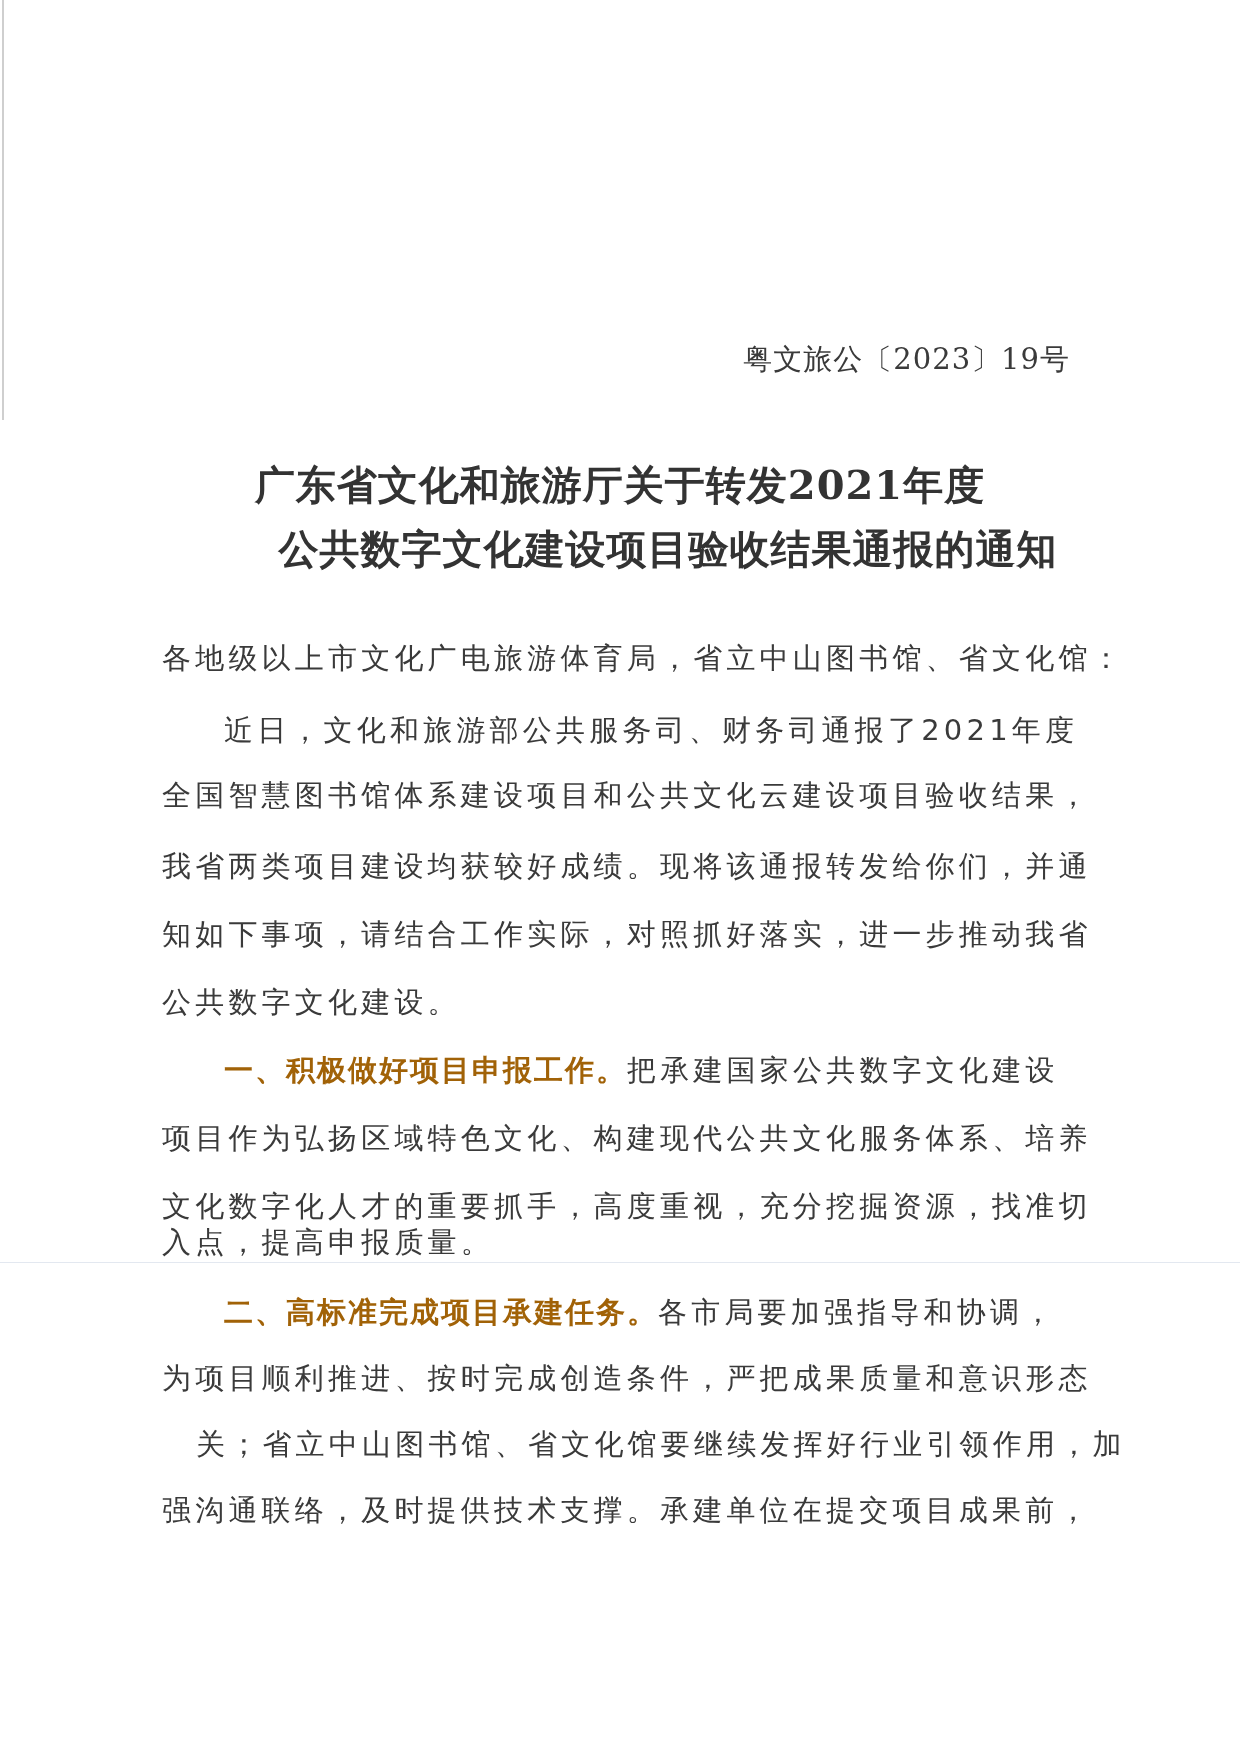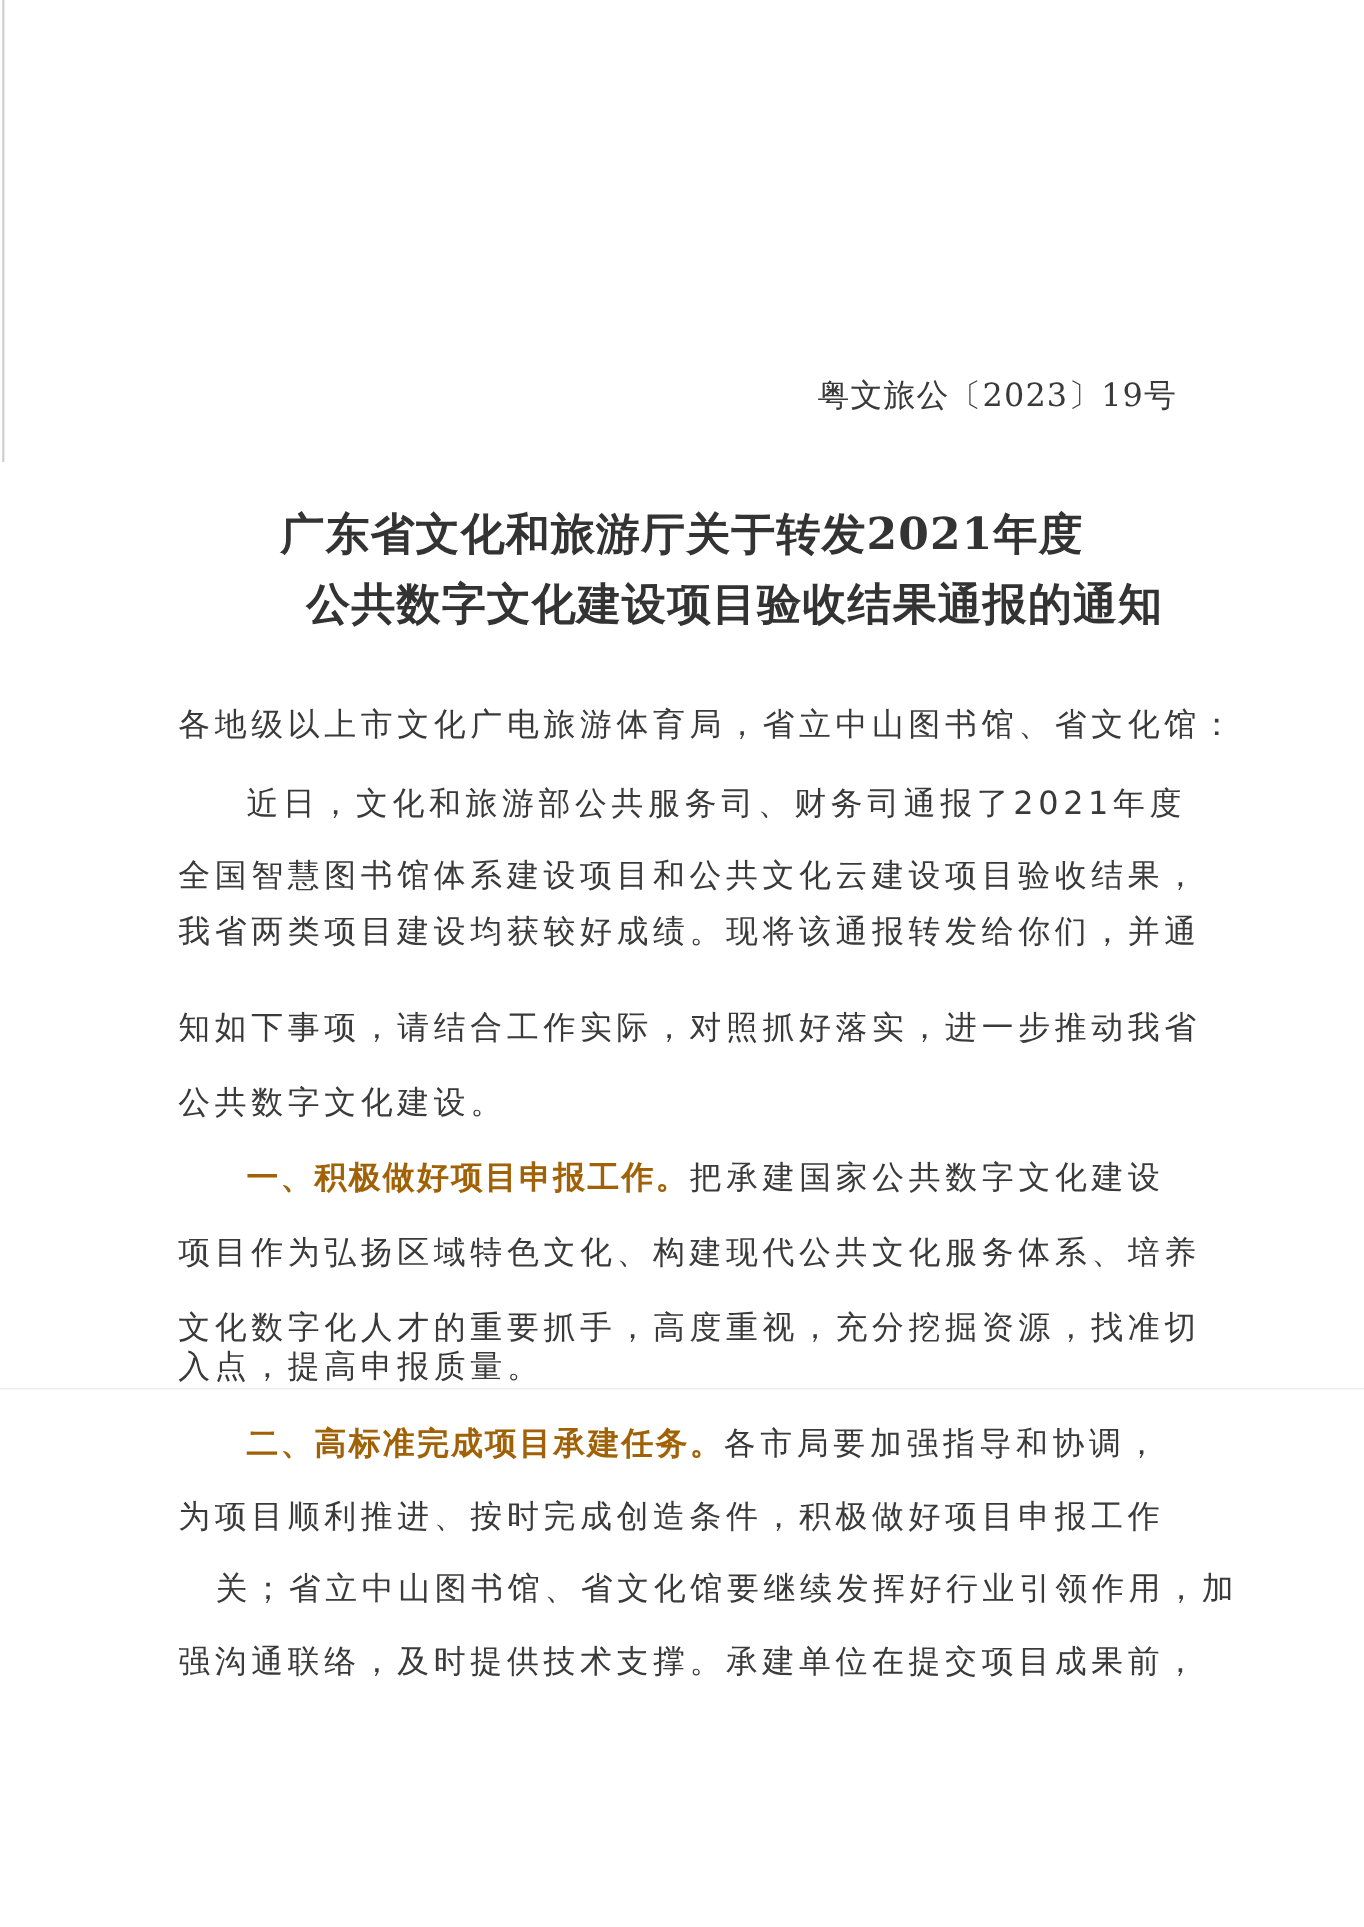--- a/index.html
+++ b/index.html
@@ -75,29 +75,29 @@
 
 <div class="doc-number">粤文旅公〔2023〕19号</div>
 
 <div class="title l1">广东省文化和旅游厅关于转发2021年度</div>
 <div class="title l2">公共数字文化建设项目验收结果通报的通知</div>
 
 <div class="body-text" style="top:640px;text-align:center;">各地级以上市文化广电旅游体育局，省立中山图书馆、省文化馆：</div>
 
 <div class="body-text indent" style="top:712px;">近日，文化和旅游部公共服务司、财务司通报了2021年度</div>
 <div class="body-text" style="top:777px;">全国智慧图书馆体系建设项目和公共文化云建设项目验收结果，</div>
-<div class="body-text" style="top:828px;">我省两类项目建设均获较好成绩。现将该通报转发给你们，并通</div>
+<div class="body-text" style="top:848px;">我省两类项目建设均获较好成绩。现将该通报转发给你们，并通</div>
 <div class="body-text" style="top:916px;">知如下事项，请结合工作实际，对照抓好落实，进一步推动我省</div>
 <div class="body-text" style="top:984px;">公共数字文化建设。</div>
 
 <div class="body-text indent" style="top:1052px;">
   <span class="bold">一、积极做好项目申报工作。</span><span>把承建国家公共数字文化建设</span>
 </div>
 <div class="body-text" style="top:1120px;">项目作为弘扬区域特色文化、构建现代公共文化服务体系、培养</div>
 <div class="body-text" style="top:1188px;text-align:center;">文化数字化人才的重要抓手，高度重视，充分挖掘资源，找准切</div>
 <div class="body-text" style="top:1224px;">入点，提高申报质量。</div>
 
 <div class="body-text indent" style="top:1294px;">
   <span class="bold">二、高标准完成项目承建任务。</span><span>各市局要加强指导和协调，</span>
 </div>
-<div class="body-text" style="top:1360px;">为项目顺利推进、按时完成创造条件，积极做好项目申报工作</div>
+<div class="body-text" style="top:1360px;">为项目顺利推进、按时完成创造条件，严把成果质量和意识形态</div>
 <div class="body-text" style="top:1426px;margin-left:34px;">关；省立中山图书馆、省文化馆要继续发挥好行业引领作用，加</div>
 <div class="body-text" style="top:1492px;">强沟通联络，及时提供技术支撑。承建单位在提交项目成果前，</div>
 
 </body></html>

